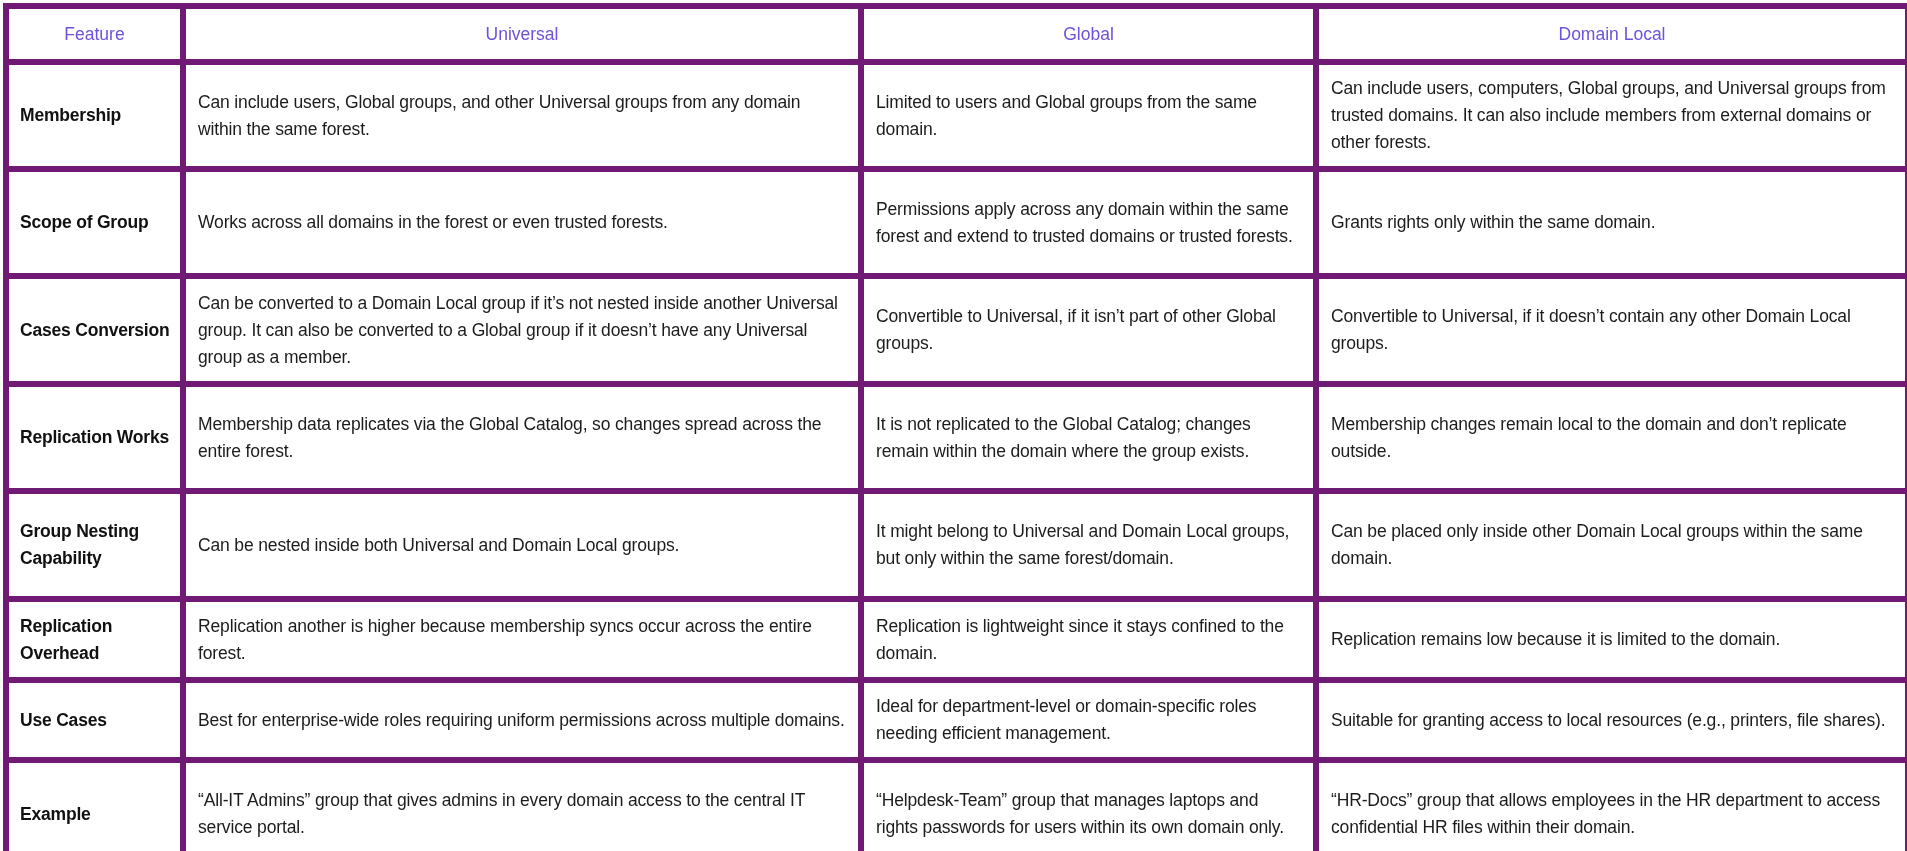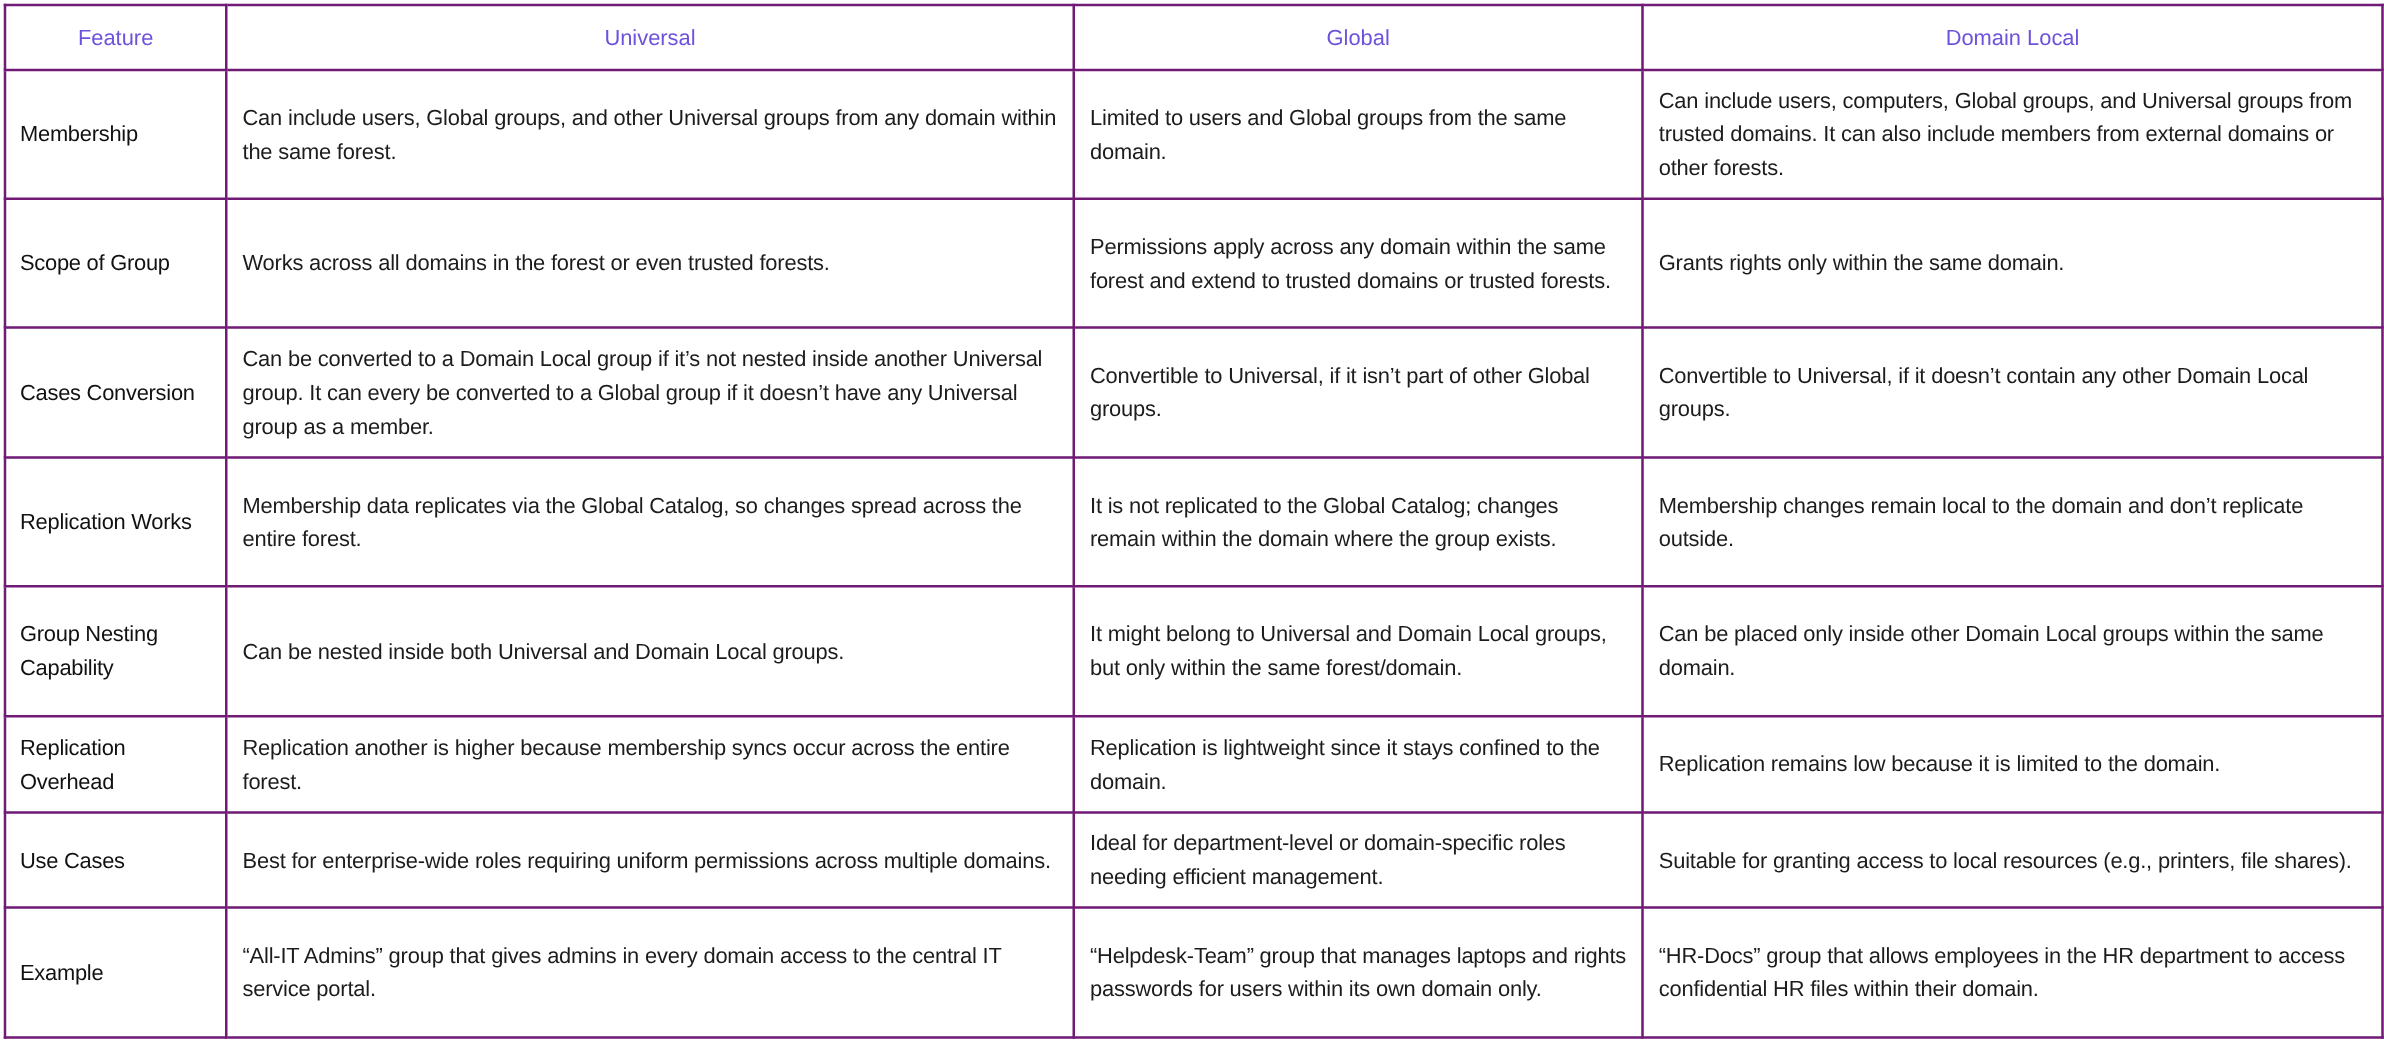--- a/index.html
+++ b/index.html
@@ -23,37 +23,37 @@
     table {
       border-collapse: collapse;
       width: 1902px;
       table-layout: fixed;
     }
     col.c-feature { width: 177px; }
     col.c-universal { width: 678px; }
     col.c-global { width: 455px; }
     col.c-domainlocal { width: 592px; }
     th, td {
-      border: 2px solid #701a75;
+      border: 6px solid #701a75;
       vertical-align: middle;
       font-size: 17.5px;
       line-height: 27px;
       padding: 0 10px 0 12px;
       margin-top: 38px;
     }
     th {
       height: 50px;
       color: #6f52dc;
       font-weight: normal;
       text-align: center;
       font-size: 17.5px;
       padding: 0 10px;
     }
     td.feature {
-      font-weight: normal;
+      font-weight: bold;
       color: #111111;
       padding-left: 11px;
       padding-right: 6px;
       letter-spacing: -0.2px;
     }
     td.cell {
       color: #1c1c1c;
       letter-spacing: -0.15px;
     }
     tr.r0 td { height: 101px; }
@@ -92,21 +92,21 @@
         <td class="cell">Can include users, computers, Global groups, and Universal groups from trusted domains. It can also include members from external domains or other forests.</td>
       </tr>
       <tr class="r1">
         <td class="feature">Scope of Group</td>
         <td class="cell">Works across all domains in the forest or even trusted forests.</td>
         <td class="cell">Permissions apply across any domain within the same forest and extend to trusted domains or trusted forests.</td>
         <td class="cell">Grants rights only within the same domain.</td>
       </tr>
       <tr class="r2">
         <td class="feature">Cases Conversion</td>
-        <td class="cell">Can be converted to a Domain Local group if it’s not nested inside another Universal group. It can every be converted to a Global group if it doesn’t have any Universal group as a member.</td>
+        <td class="cell">Can be converted to a Domain Local group if it’s not nested inside another Universal group. It can also be converted to a Global group if it doesn’t have any Universal group as a member.</td>
         <td class="cell">Convertible to Universal, if it isn’t part of other Global groups.</td>
         <td class="cell">Convertible to Universal, if it doesn’t contain any other Domain Local groups.</td>
       </tr>
       <tr class="r3">
         <td class="feature">Replication Works</td>
         <td class="cell">Membership data replicates via the Global Catalog, so changes spread across the entire forest.</td>
         <td class="cell">It is not replicated to the Global Catalog; changes remain within the domain where the group exists.</td>
         <td class="cell">Membership changes remain local to the domain and don’t replicate outside.</td>
       </tr>
       <tr class="r4">

